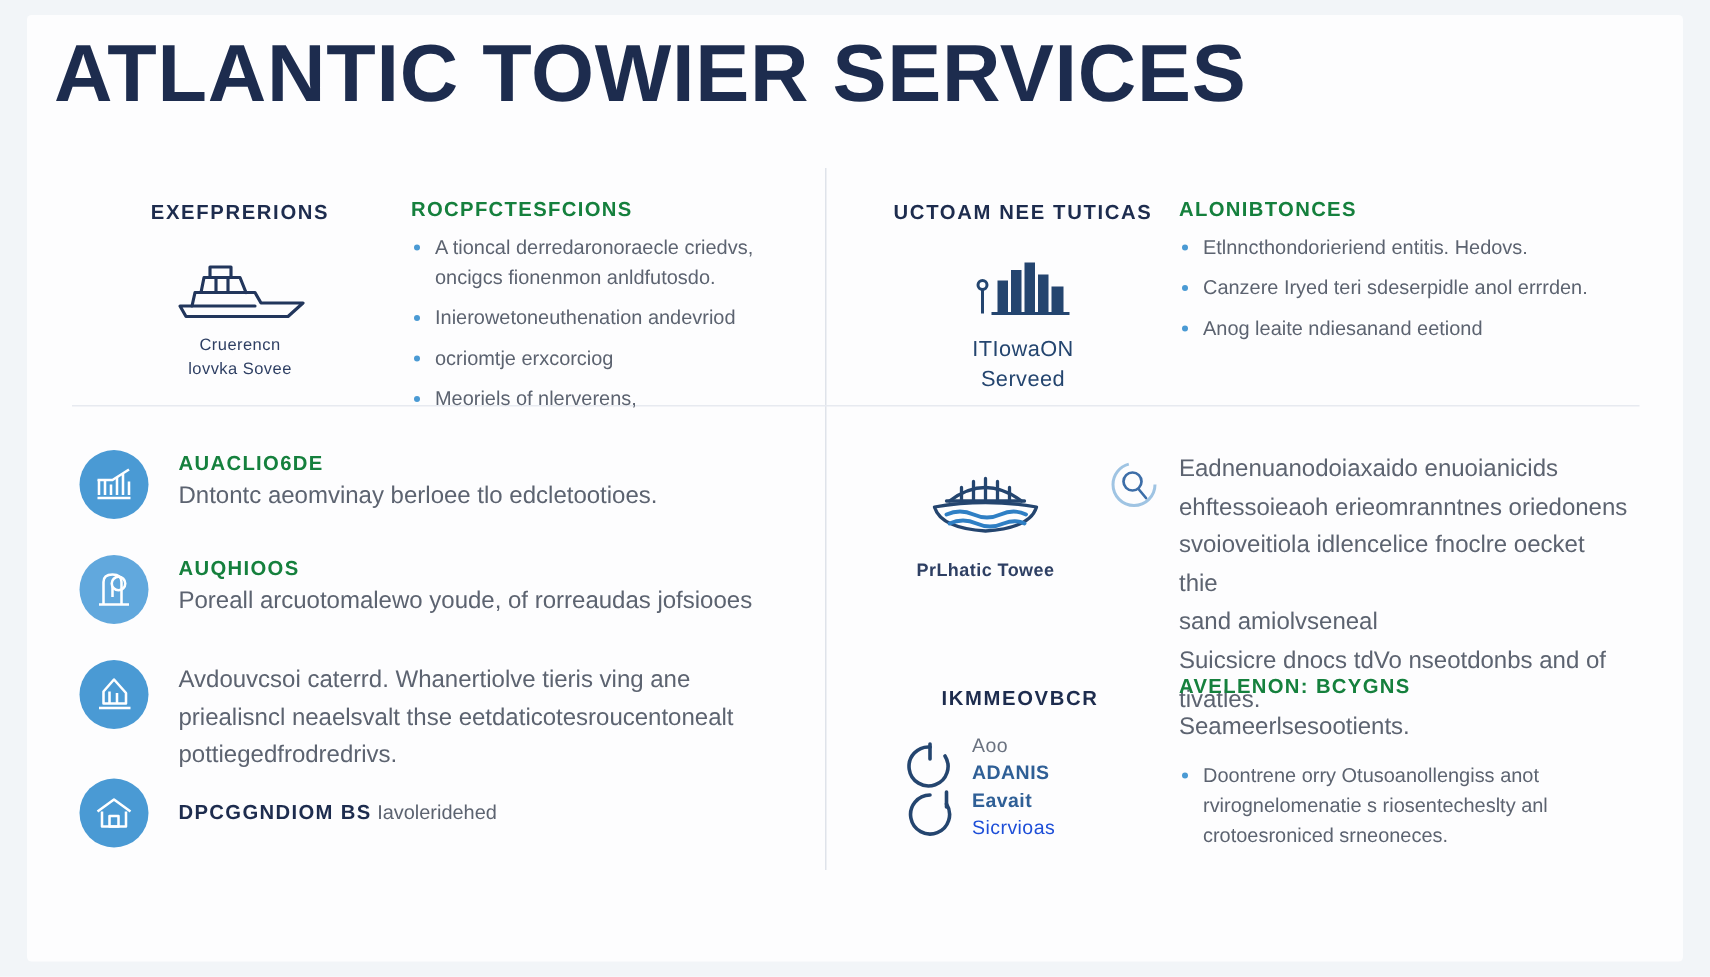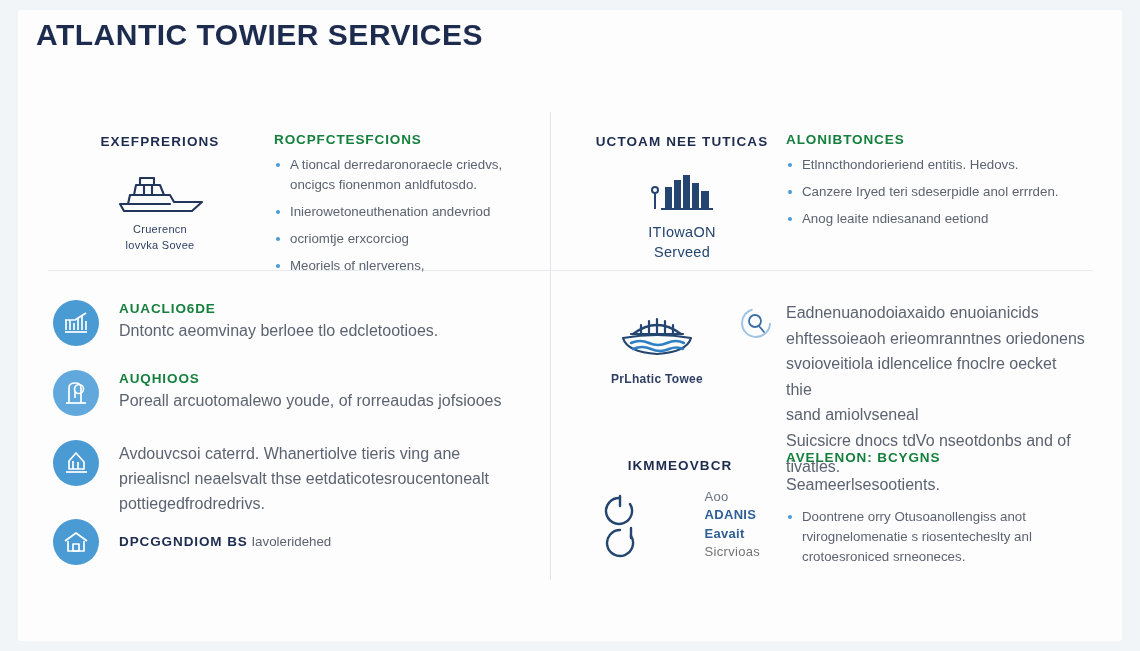--- a/index.html
+++ b/index.html
@@ -18,21 +18,21 @@
   .card {
     position: absolute;
     left: 18px; top: 10px;
     width: 1104px; height: 631px;
     background: #fdfdfe;
     border-radius: 3px;
   }
   .page-title {
     position: absolute;
     left: 36px; top: 18px;
-    font-size: 30px;
+    font-size: 54px;
     font-weight: 700;
     letter-spacing: 0.5px;
     color: #1d2c4e;
     font-family: "Liberation Sans", sans-serif;
     white-space: nowrap;
   }
 
   
   .v-divider {
     position: absolute;
@@ -91,21 +91,21 @@
   
   .logo-group { text-align: center; }
   .logo-cap {
     font-size: 11px;
     line-height: 1.25;
     color: #2e3f63;
     letter-spacing: 0.3px;
     margin-top: 2px;
   }
   .logo-cap.big { font-size: 14.5px; color: #24456f; }
-  .logo-cap.grey { color: #737373; }
+  .logo-cap.grey { color: #1d4ed8; }
 
   
   .icon-row {
     position: absolute;
     display: flex;
     align-items: flex-start;
     gap: 20px;
   }
   .circle-icon {
     flex: 0 0 auto;
@@ -284,21 +284,21 @@
     <div>Eadnenuanodoiaxaido enuoianicids</div>
     <div>ehftessoieaoh erieomranntnes oriedonens</div>
     <div>svoioveitiola idlencelice fnoclre oecket thie</div>
     <div>sand amiolvseneal</div>
     <div>Suicsicre dnocs tdVo nseotdonbs and of</div>
     <div>tivatles.</div>
   </div>
 
   <div class="block" style="left:600px; top:458px; width:160px; text-align:center;">
     <div class="label-head">IKMMEOVBCR</div>
-    <div style="display:flex; align-items:center; justify-content:space-between; gap:8px; margin-top:14px;">
+    <div style="display:flex; align-items:center; justify-content:flex-start; gap:8px; margin-top:14px;">
       <svg width="40" height="68" viewBox="0 0 40 68">
         <g fill="none" stroke="#24456f" stroke-width="2.4" stroke-linecap="round">
           <path d="M20 8 A13 13 0 1 0 30 14"></path>
           <path d="M20 6 L20 16"></path>
           <path d="M20 40 A13 13 0 1 0 31 46"></path>
           <path d="M31 38 L31 48"></path>
         </g>
       </svg>
       <div style="text-align:left; line-height:1.18;">
         <div class="logo-cap" style="font-size:13px; color:#6a7280;">Aoo</div>

